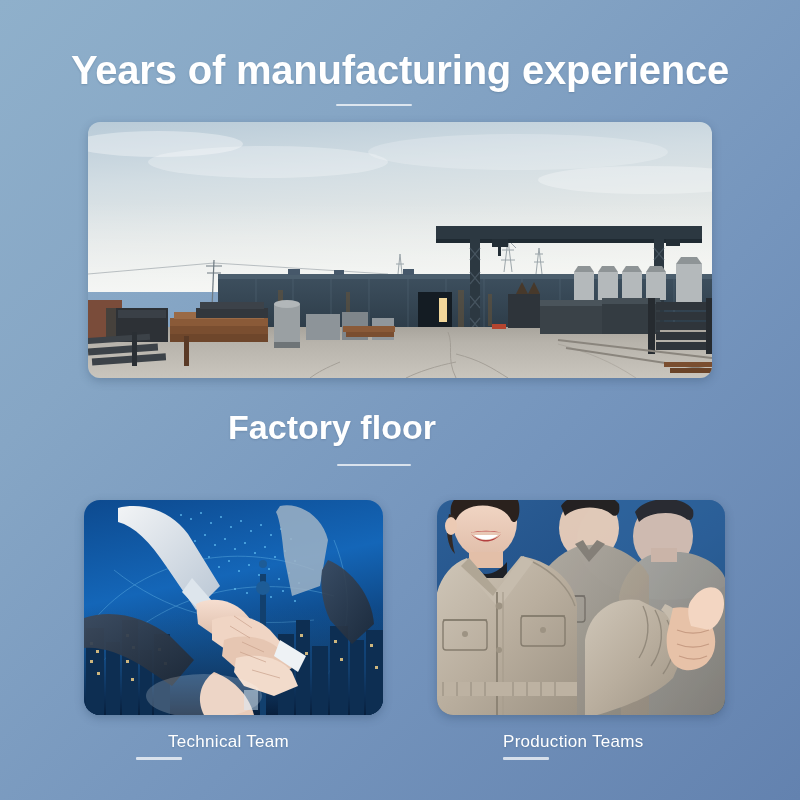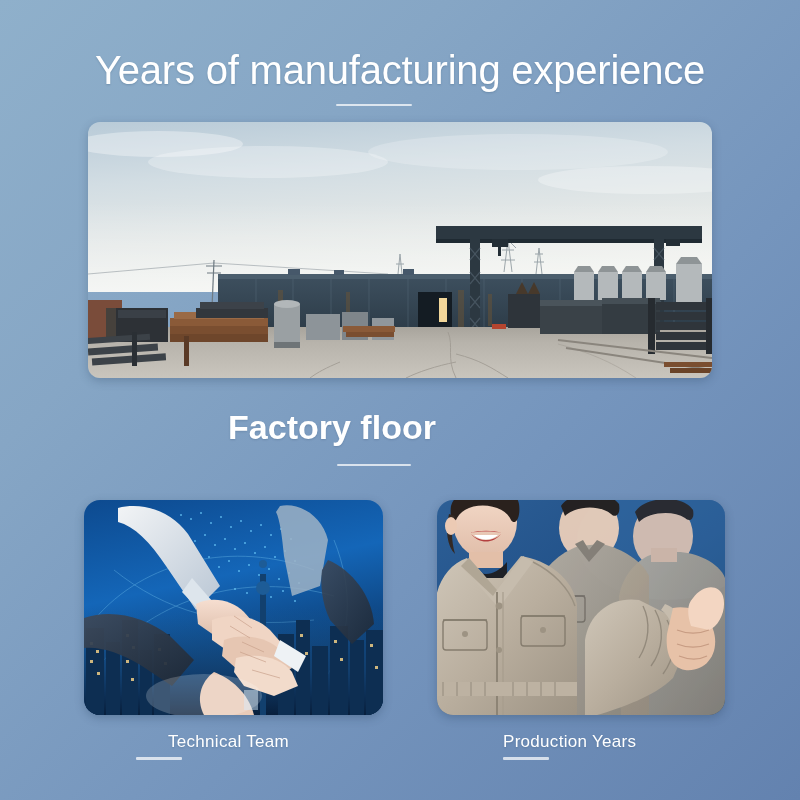--- a/index.html
+++ b/index.html
@@ -17,21 +17,21 @@
   }
 
   
   .page-title {
     position: absolute;
     top: 48px;
     left: 0;
     width: 800px;
     text-align: center;
     font-size: 40px;
-    font-weight: normal;
+    font-weight: bold;
     color: #ffffff;
     letter-spacing: -0.2px;
     text-shadow: 0 1px 2px rgba(40,70,100,0.25);
     white-space: nowrap;
   }
 
   .rule {
     position: absolute;
     height: 2px;
     background: rgba(255,255,255,0.72);
@@ -552,15 +552,15 @@
 
       <g stroke="#c79c83" stroke-width="1.2" fill="none">
         <path d="M240 130 C250 134 262 134 272 130"></path>
         <path d="M240 144 C250 148 262 148 272 144"></path>
         <path d="M242 156 C252 160 262 160 270 156"></path>
       </g>
     </g>
   </svg>
 </div>
 
-<div class="caption caption-right">Production  Years</div>
+<div class="caption caption-right">Production  Teams</div>
 
 <div class="rule rule-cap-r"></div>
 
 </body></html>

